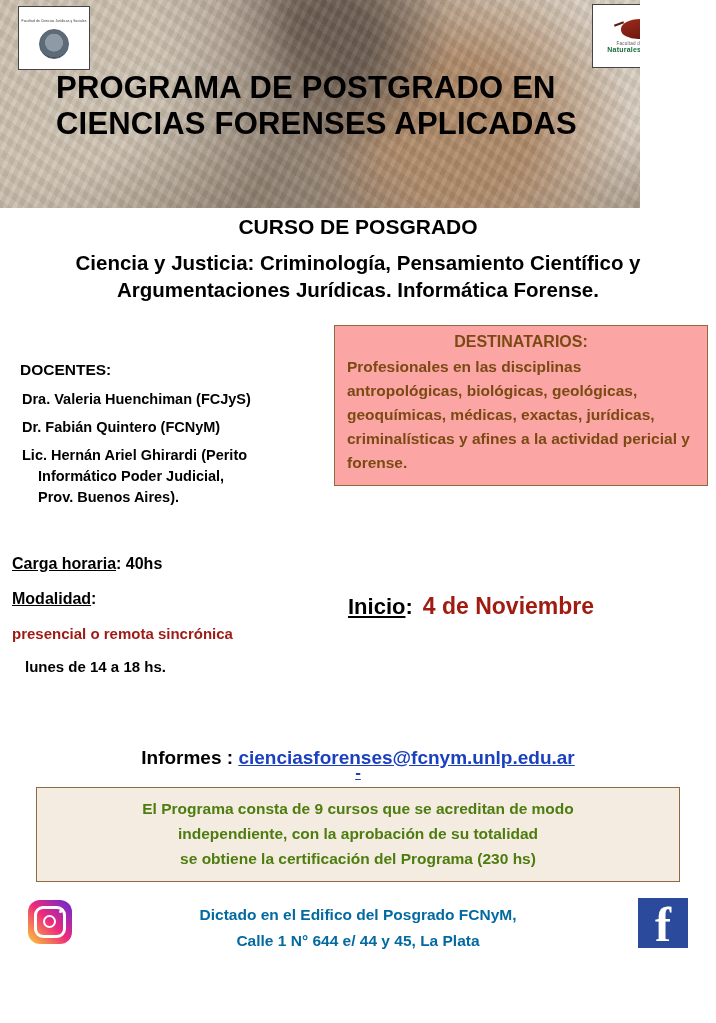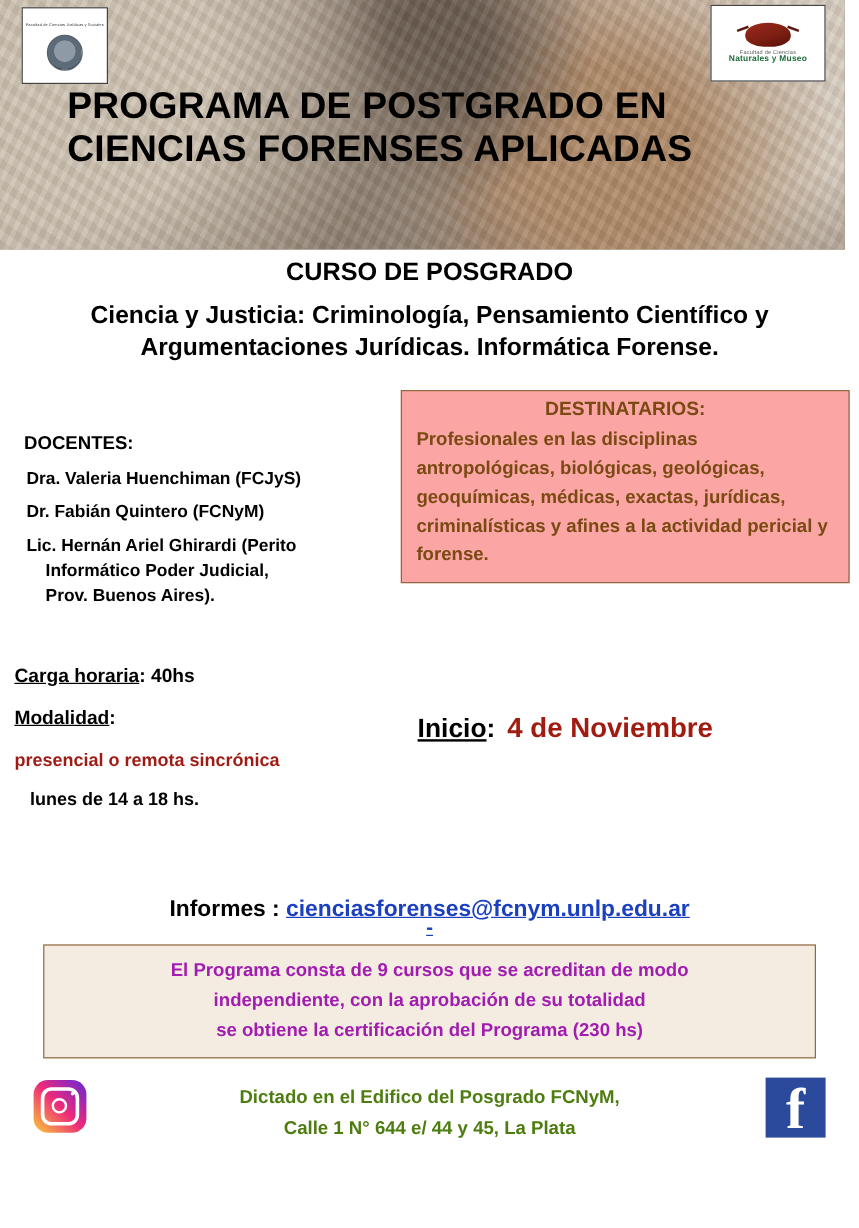--- a/index.html
+++ b/index.html
@@ -11,21 +11,21 @@
     height: 1023px;
     background: #ffffff;
     font-family: "Liberation Sans", sans-serif;
     overflow: hidden;
     position: relative;
   }
 
   
   .banner {
     position: relative;
-    width: 704px;
+    width: 640px;
     height: 208px;
     overflow: hidden;
     background: #b9a99a;
   }
   .banner-bg {
     position: absolute;
     inset: 0;
     background:
       radial-gradient(circle at 8% 30%, #cfc4b4 0 18%, rgba(207,196,180,0) 40%),
       radial-gradient(circle at 30% 80%, #8d7f70 0 14%, rgba(141,127,112,0) 38%),
@@ -257,37 +257,37 @@
     line-height: 8px;
     text-decoration: underline;
   }
 
   .programa-box {
     margin: 10px 36px 0 36px;
     border: 1px solid #8d6a3f;
     background: #f4ece1;
     padding: 8px 10px 10px 10px;
     text-align: center;
-    color: #a21caf;
+    color: #4d7c0f;
     font-weight: bold;
     font-size: 15.5px;
     line-height: 25px;
   }
 
   .footer {
     position: relative;
     margin-top: 16px;
     height: 90px;
   }
   .footer .addr {
     text-align: center;
     font-weight: bold;
     font-size: 15.5px;
     line-height: 26px;
-    color: #4d7c0f;
+    color: #0369a1;
     padding: 4px 110px 0 110px;
   }
   .ig {
     position: absolute;
     left: 28px;
     top: 2px;
     width: 44px;
     height: 44px;
     border-radius: 12px;
     background: linear-gradient(45deg, #f9ce34 0%, #ee2a7b 50%, #6228d7 100%);

